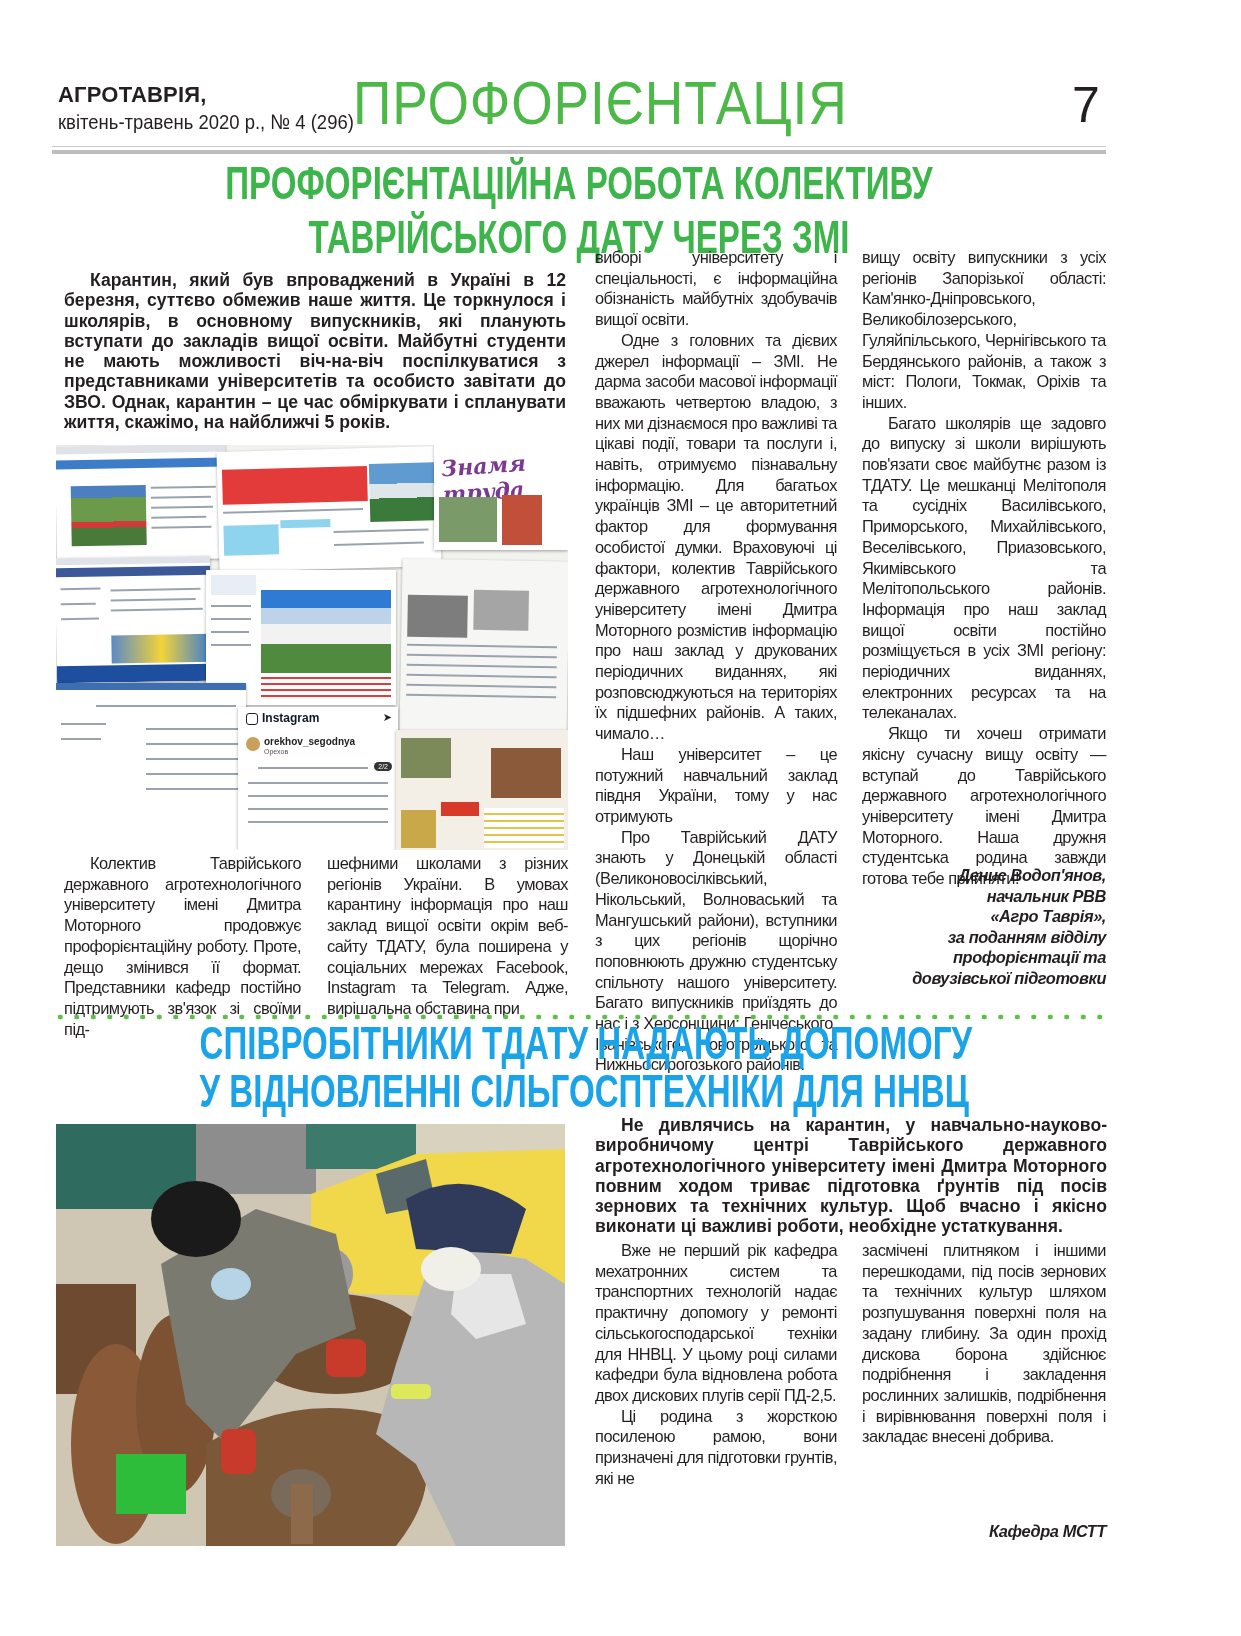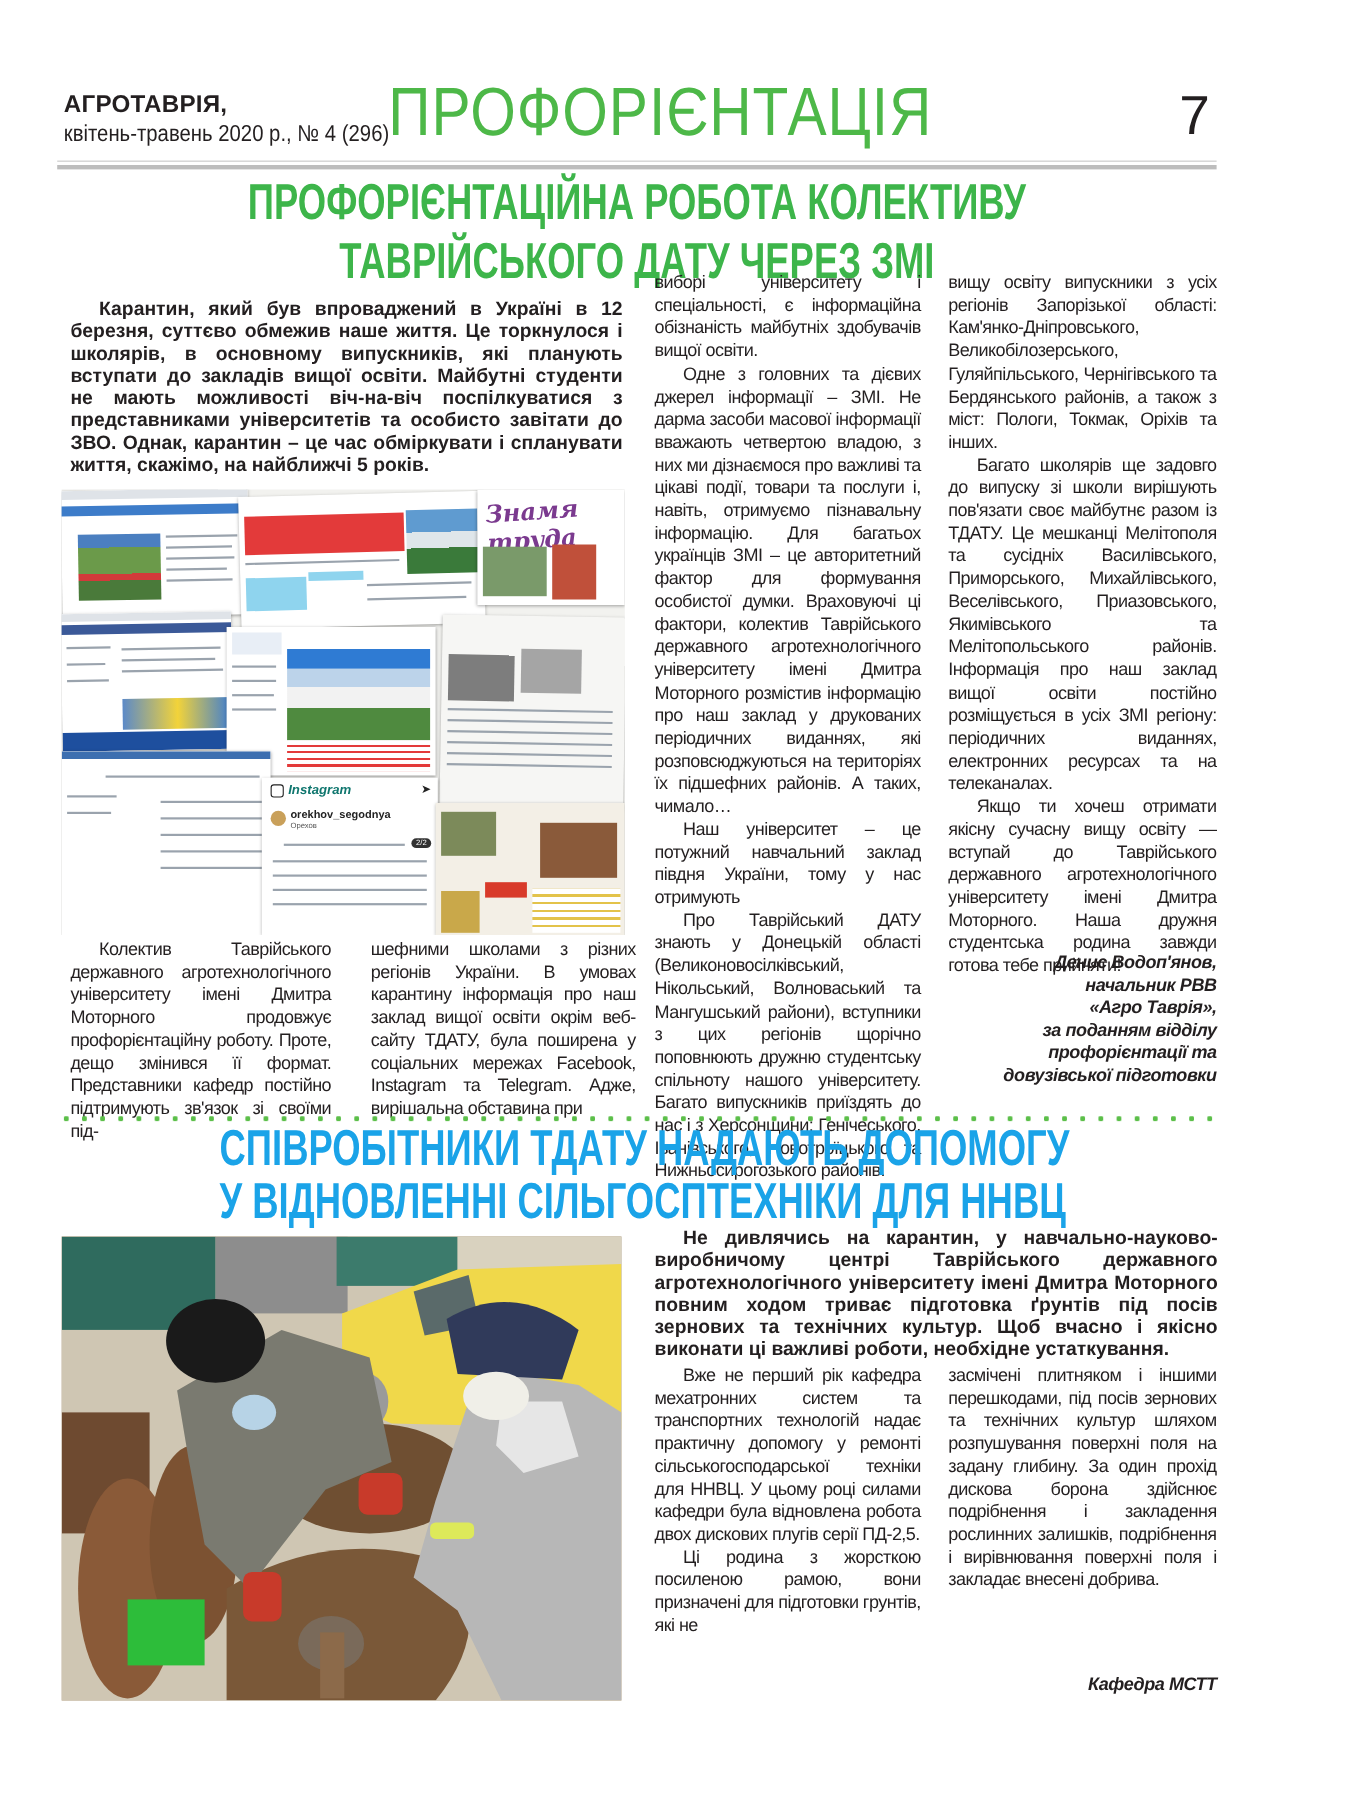--- a/index.html
+++ b/index.html
@@ -28,21 +28,21 @@
   .lead1 { left: 64px; top: 270px; width: 502px; text-indent: 26px; }
   .lead2 { left: 595px; top: 1115px; width: 512px; text-indent: 26px; }
 
   
   .col { font-size: 16.4px; line-height: 20.7px; text-align: justify; color: #231f20;
          font-family: "Liberation Sans", sans-serif; letter-spacing: -0.5px; }
   .col p { margin: 0; text-indent: 26px; }
   .col p.noindent { text-indent: 0; }
 
   .c1a { left: 64px; top: 853px; width: 237px; }
-  .c1b { left: 327px; top: 853px; width: 241px; margin-left: 10px; }
+  .c1b { left: 327px; top: 853px; width: 241px; }
   .c2 { left: 595px; top: 247px; width: 242px; }
   .c3 { left: 862px; top: 247px; width: 244px; }
 
   .c4 { left: 595px; top: 1240px; width: 242px; }
   .c5 { left: 862px; top: 1240px; width: 244px; }
 
   .sign { text-align: right; font-weight: bold; font-style: italic; font-size: 16.4px; line-height: 20.5px; letter-spacing: -0.4px; }
   .sign1 { left: 862px; top: 865px; width: 244px; }
   .sign2 { left: 862px; top: 1521px; width: 244px; }
 
@@ -50,21 +50,21 @@
   .dots { left: 52px; top: 1013px; width: 1060px; height: 8px;
           background-image: radial-gradient(circle, #5cbf4a 2.4px, transparent 2.6px);
           background-size: 16.5px 8px; background-repeat: repeat-x; }
 
   
   .collage { left: 56px; top: 445px; width: 512px; height: 405px; background: #f2f2ef; overflow: hidden; }
   .collage .card { position: absolute; background: #fff; box-shadow: 0 1px 3px rgba(0,0,0,0.35); overflow: hidden; }
   .collage .bar { position: absolute; left: 0; right: 0; height: 6px; }
   .collage .ln { position: absolute; height: 2px; background: #9aa3ad; }
   .collage .blk { position: absolute; }
-  .ig-label { position: absolute; font-size: 12px; font-style: italic; font-weight: bold; color: #0f766e; }
+  .ig-label { position: absolute; font-size: 12px; font-weight: bold; color: #0f172a; }
   .ig-user { position: absolute; font-size: 10px; font-weight: bold; color: #222; }
   .zn-title { position: absolute; font-size: 22px; font-style: italic; font-weight: bold; color: #7b3a8f; transform: rotate(-4deg); font-family: "DejaVu Serif", serif; }
 
   
   .photo { left: 56px; top: 1124px; width: 509px; height: 422px; overflow: hidden; background: #b9a98f; }
 </style>
 </head>
 <body>
 
 <div class="abs pub-name">АГРОТАВРІЯ,</div>

